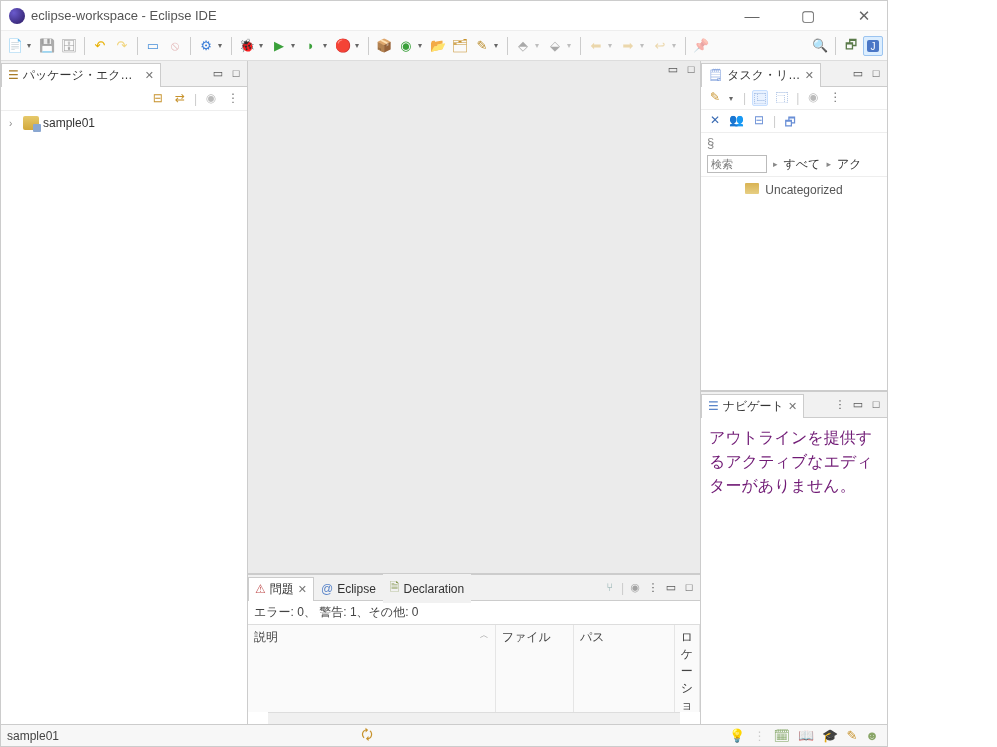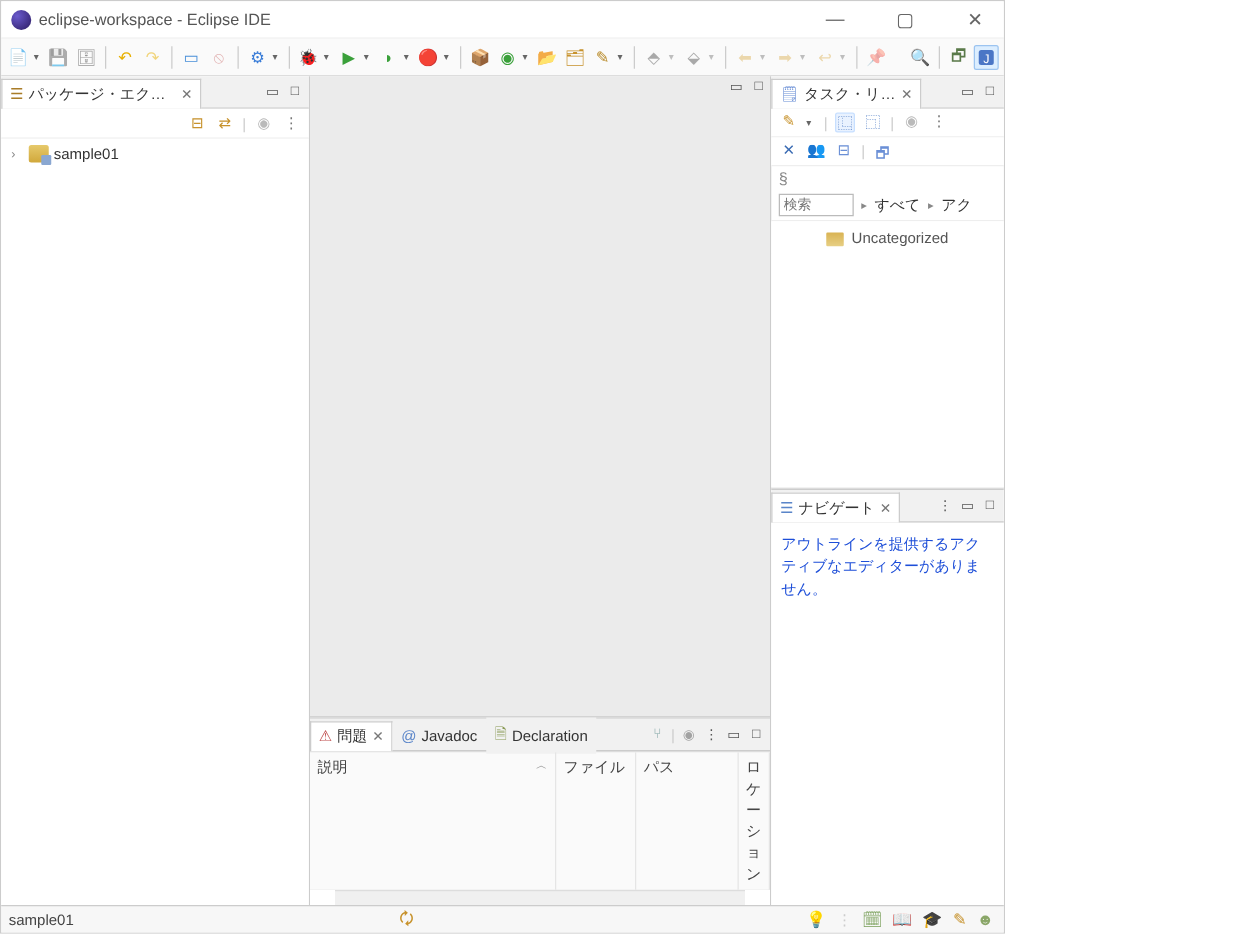--- a/index.html
+++ b/index.html
@@ -1,17 +1,17 @@
 <!DOCTYPE html>
 <html><head>
 <meta charset="utf-8">
 <style>
   * { box-sizing: border-box; }
   html, body { margin: 0; padding: 0; height: 100%; font-family: "Meiryo UI", "Segoe UI", sans-serif; font-size: 12px; color: #333; background: #fff; overflow: hidden; }
-  .window { width: 804px; height: 747px; display: flex; flex-direction: column; border: 1px solid #ccc; background: #f9f9f9; }
+  .window { width: 888px; height: 747px; display: flex; flex-direction: column; border: 1px solid #ccc; background: #f9f9f9; }
   .title-bar { height: 30px; display: flex; align-items: center; padding: 0 8px; background: #fff; border-bottom: 1px solid #eee; }
   .title-bar .app-icon { width: 16px; height: 16px; border-radius: 50%; background: radial-gradient(circle at 30% 30%,#6a5acd,#2b1a60); margin-right: 6px; }
   .title-bar .title { flex: 1; color: #555; font-size: 13px; }
   .win-btns { display: flex; gap: 26px; font-size: 15px; color: #666; }
   .win-btn { width: 30px; text-align: center; cursor: pointer; }
   .menu-bar { height: 28px; display: flex; align-items: center; padding: 0 4px; background: #fff; border-bottom: 1px solid #eee; gap: 12px; }
   .menu-item { padding: 2px 4px; cursor: pointer; color: #333; font-size: 13px; }
   .toolbar { height: 30px; display: flex; align-items: center; padding: 0 4px; background: #fafafa; border-bottom: 1px solid #ddd; gap: 2px; }
   .tb-btn { width: 20px; height: 20px; display:flex; align-items:center; justify-content:center; font-size: 13px; cursor:pointer; border-radius:2px; }
   .tb-sep { width:1px; height:18px; background:#ccc; margin:0 3px; }
@@ -44,25 +44,25 @@
   .pheaders { display:flex; border-top:1px solid #ddd; border-bottom:1px solid #ddd; background:#fafafa; }
   .pcol { padding:4px 6px; border-right:1px solid #e5e5e5; font-size:12px; color:#444; position:relative; }
   .pcol.desc { width:398px; } .pcol.res { width:120px; } .pcol.path { width:157px; } .pcol.loc { flex:1; }
   .sort-arrow { position:absolute; right:6px; top:4px; color:#999; font-size:9px; }
   .hscroll { height:12px; background:#f0f0f0; border-top:1px solid #ddd; margin:0 20px; }
   .task-toolbar1,.task-toolbar2 { display:flex; align-items:center; gap:6px; padding:3px 6px; border-bottom:1px solid #eee; background:#fff; }
   .task-toolbar1 .mini-btn.active, .mini-btn.active { border:1px solid #c7dfff; background:#e9f2ff; border-radius:2px; }
   .task-search-row { display:flex; align-items:center; gap:6px; padding:3px 6px; border-bottom:1px solid #eee; font-size:12px; }
   .task-search-row input { width:60px; height:18px; border:1px solid #bbb; padding:1px 3px; font-size:11px; }
   .task-search-row .arrow { color:#888; font-size:9px; }
-  .uncat { display:flex; align-items:flex-end; justify-content:center; gap:6px; padding:6px 0; color:#555; background:#fff; }
+  .uncat { display:flex; align-items:flex-start; justify-content:center; gap:6px; padding:6px 0; color:#555; background:#fff; }
   .folder-icon { width:14px; height:11px; background:linear-gradient(#d9b353,#e7cf84); border-radius:1px; }
   .task-content { flex:1; background:#fff; }
   .outline-pane { flex:1; display:flex; flex-direction:column; background:#fff; border-top:1px solid #ccc; }
-  .outline-msg { padding:8px; color:#1d4ed8; font-size:12px; line-height:1.5; }
+  .outline-msg { padding:8px; color:#701a75; font-size:16px; line-height:1.5; }
   .filter-icon { color:#8aa; }
   .status-bar { height:22px; display:flex; align-items:center; border-top:1px solid #ccc; background:#f7f7f7; font-size:12px; }
   .status-left { flex:1; padding:0 6px; color:#444; }
   .status-icons { display:flex; gap:8px; padding:0 8px; align-items:center; }
   .st-icon { font-size:13px; cursor:pointer; }
   .task-top { height: 330px; display:flex; flex-direction:column; border-bottom:1px solid #ccc; }
   svg { display:block; }
   .java-icon-svg { width:16px; height:16px; }
 </style>
 </head>
@@ -178,36 +178,37 @@
 
       <div class="bottom-views">
         <div class="view-tabbar">
           <div class="view-tab">
             <span style="color:#c05050">⚠</span>
             <span class="tab-label">問題</span>
             <span class="close">✕</span>
           </div>
           <div class="view-tab view-tab-inactive">
             <span style="color:#5a85c9">@</span>
-            <span class="tab-label">Javadoc</span>
+            <span class="tab-label">Eclipse</span>
           </div>
           <div class="view-tab view-tab-inactive">
             <span style="color:#8a9a55">🗎</span>
             <span class="tab-label">Declaration</span>
           </div>
           <div class="view-controls">
             <div class="vc-btn filter-icon">⑂</div>
             <span style="color:#ccc">|</span>
             <div class="vc-btn" style="opacity:.5">◉</div>
             <div class="vc-btn">⋮</div>
             <div class="vc-btn">▭</div>
             <div class="vc-btn">□</div>
           </div>
         </div>
         <div class="problems-body">
+          <div class="summary-line">エラー: 0、 警告: 1、その他: 0</div>
           <div class="ptable">
             <div class="pheaders">
               <div class="pcol desc">
                 <span>説明</span>
                 <span class="sort-arrow">︿</span>
               </div>
               <div class="pcol res">ファイル</div>
               <div class="pcol path">パス</div>
               <div class="pcol loc">ロケーション</div>
             </div>

